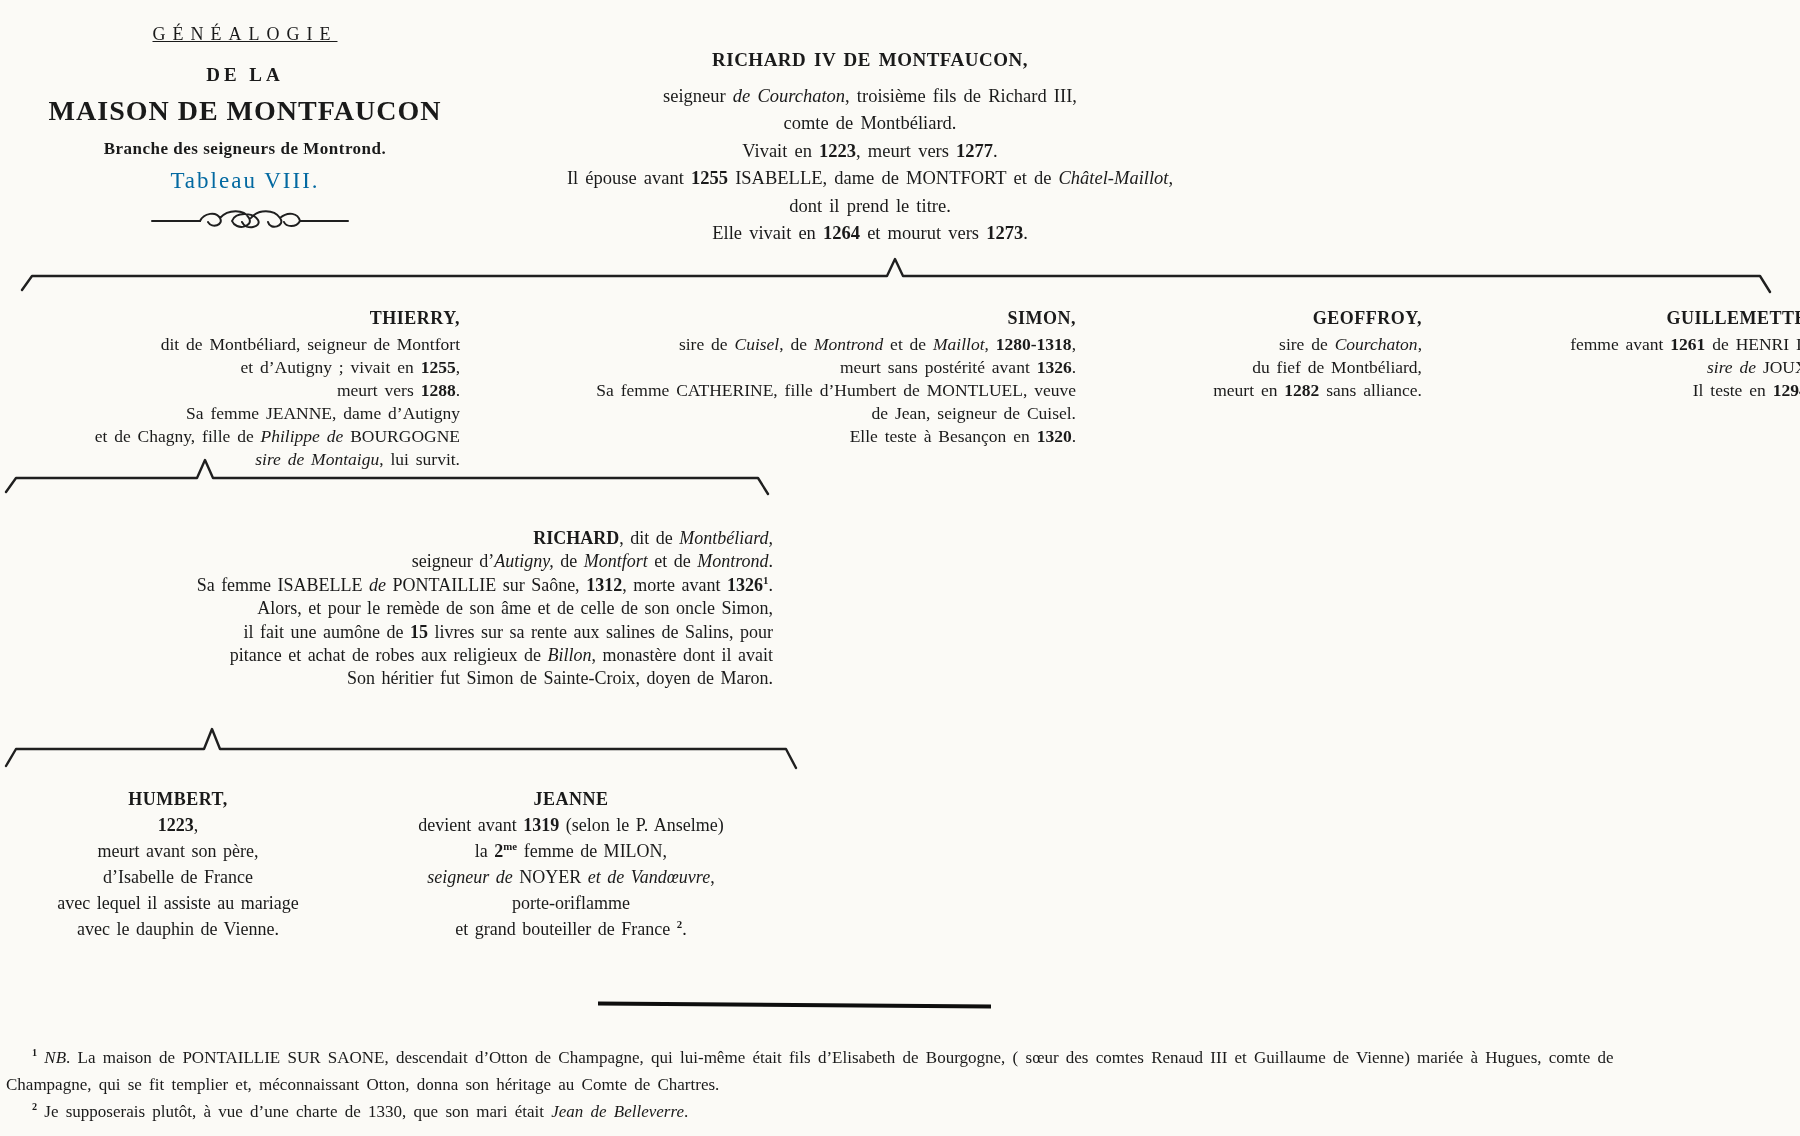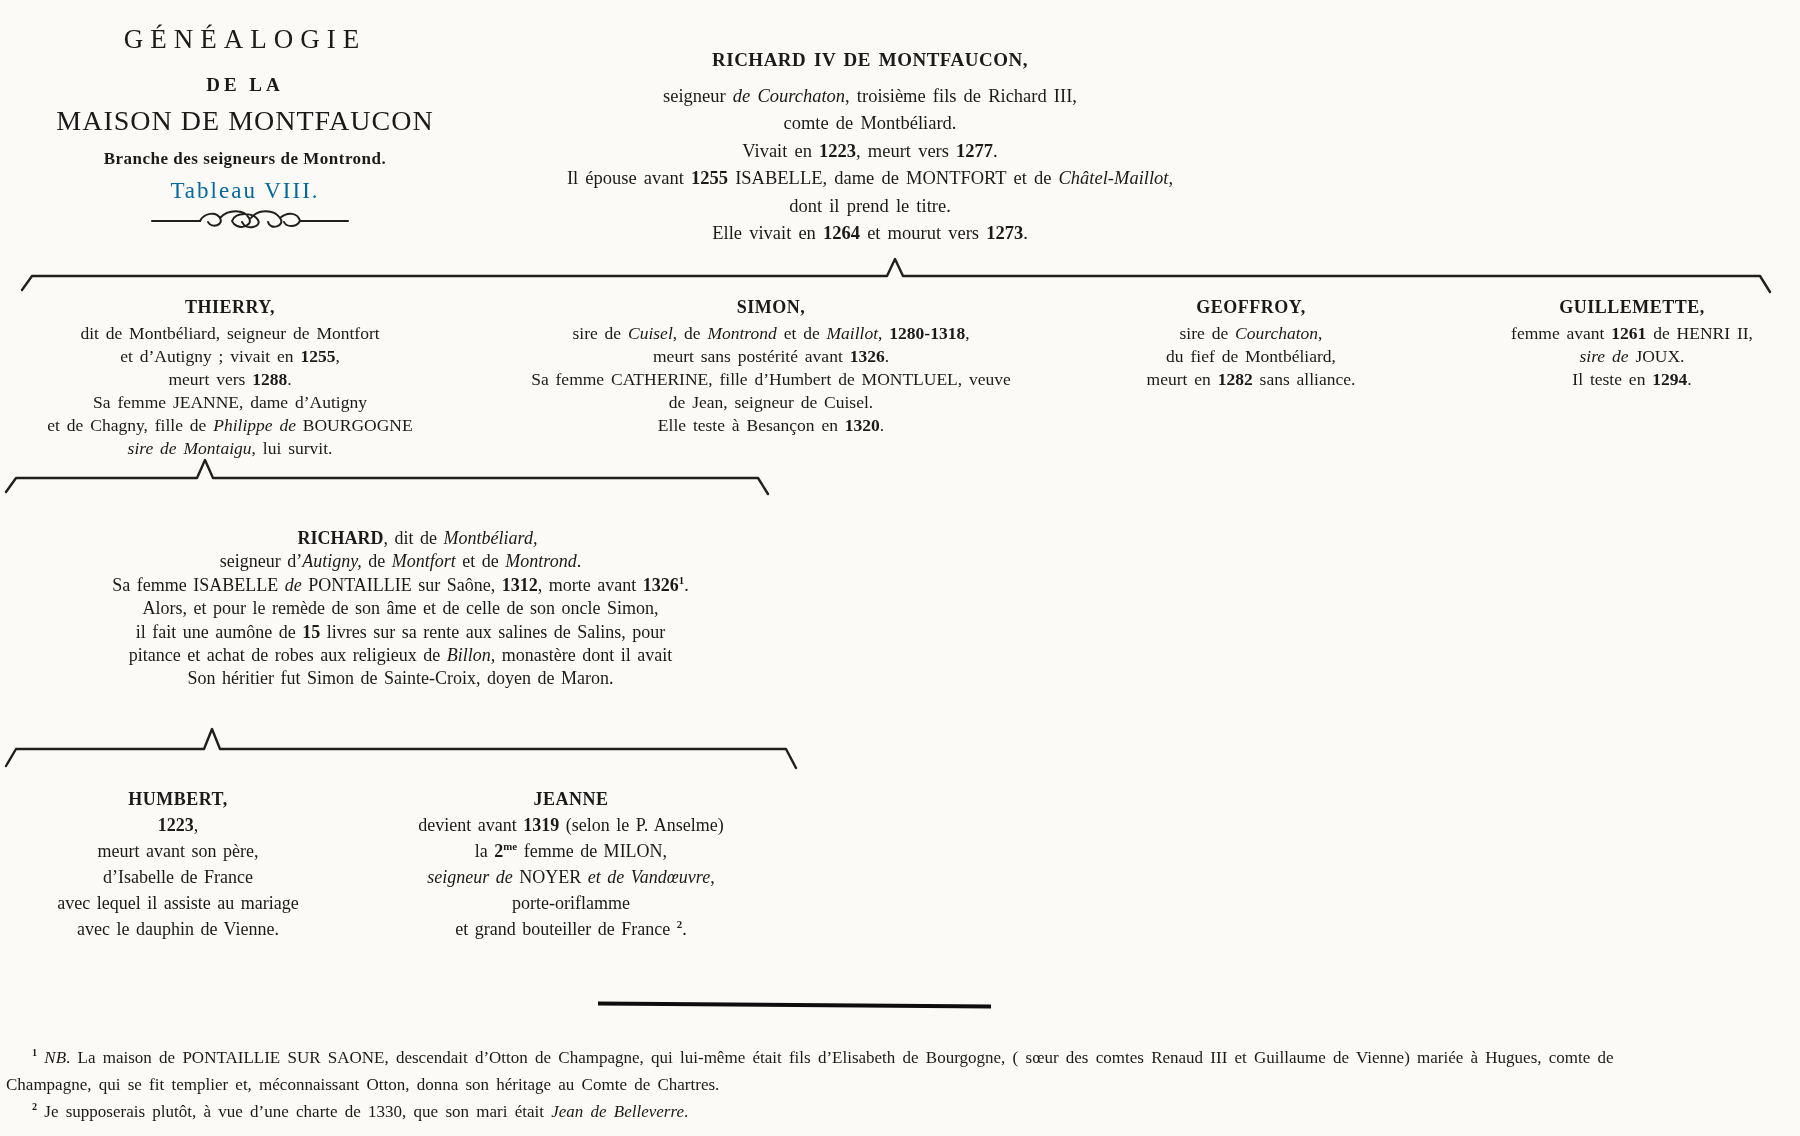--- a/index.html
+++ b/index.html
@@ -14,40 +14,40 @@
   .abs{position:absolute;}
   .center{text-align:center;}
   .tl{white-space:nowrap;}
   .sg-n{font-style:normal;}
   .sg-i{font-style:italic;}
   .sg-b{font-weight:bold;}
   .sg-sup{vertical-align:super;font-size:0.60em;font-weight:bold;line-height:0;}
 
   
   .title-block{left:30px;top:24px;width:430px;text-align:center;}
-  .t-genealogie{font-size:27px;letter-spacing:7px;margin-bottom:19px;}
+  .t-genealogie{font-size:18px;letter-spacing:7px;margin-bottom:19px;text-decoration:underline;}
   .t-dela{font-size:19px;font-weight:bold;letter-spacing:4px;margin-bottom:9px;}
-  .t-maison{font-size:28px;font-weight:normal;letter-spacing:1px;margin-bottom:12px;}
+  .t-maison{font-size:28px;font-weight:bold;letter-spacing:1px;margin-bottom:12px;}
   .t-branche{font-size:17px;font-weight:bold;letter-spacing:0.5px;margin-bottom:9px;}
   .t-tableau{font-size:23px;letter-spacing:2px;color:#0369a1;margin-bottom:4px;}
 
   
   .root-block{left:420px;top:46px;width:900px;font-size:18.5px;line-height:27.5px;word-spacing:2.5px;}
   .root-block .tl:first-child{font-size:19px;font-weight:bold;margin-bottom:9px;letter-spacing:0.5px;}
 
   
-  .pcol{top:296px;font-size:17.5px;line-height:23px;word-spacing:2.5px;text-align:center;}
+  .pcol{top:307px;font-size:17.5px;line-height:23px;word-spacing:2.5px;text-align:right;}
   .pcol .tl:first-child{font-size:18px;margin-bottom:3px;letter-spacing:0.5px;}
   .col-thierry{left:0px;width:460px;}
   .col-simon{left:466px;width:610px;}
   .col-geoffroy{left:1080px;width:342px;}
   .col-guillemette{left:1452px;width:360px;}
 
   
-  .para-richard{left:28px;top:527px;width:745px;font-size:18px;line-height:23.4px;word-spacing:2px;text-align:center;}
+  .para-richard{left:28px;top:527px;width:745px;font-size:18px;line-height:23.4px;word-spacing:2px;text-align:right;}
   .para-richard .tl:first-child{text-indent:34px;}
 
   
   .gen4{top:786px;font-size:18px;line-height:26px;word-spacing:2px;text-align:center;}
   .gen4 .tl:first-child{letter-spacing:0.5px;}
   .col-humbert{left:18px;width:320px;}
   .col-jeanne{left:375px;width:392px;}
 
   
   .footnotes{left:6px;top:1044px;width:1790px;font-size:17px;line-height:27px;word-spacing:3px;text-align:left;}

